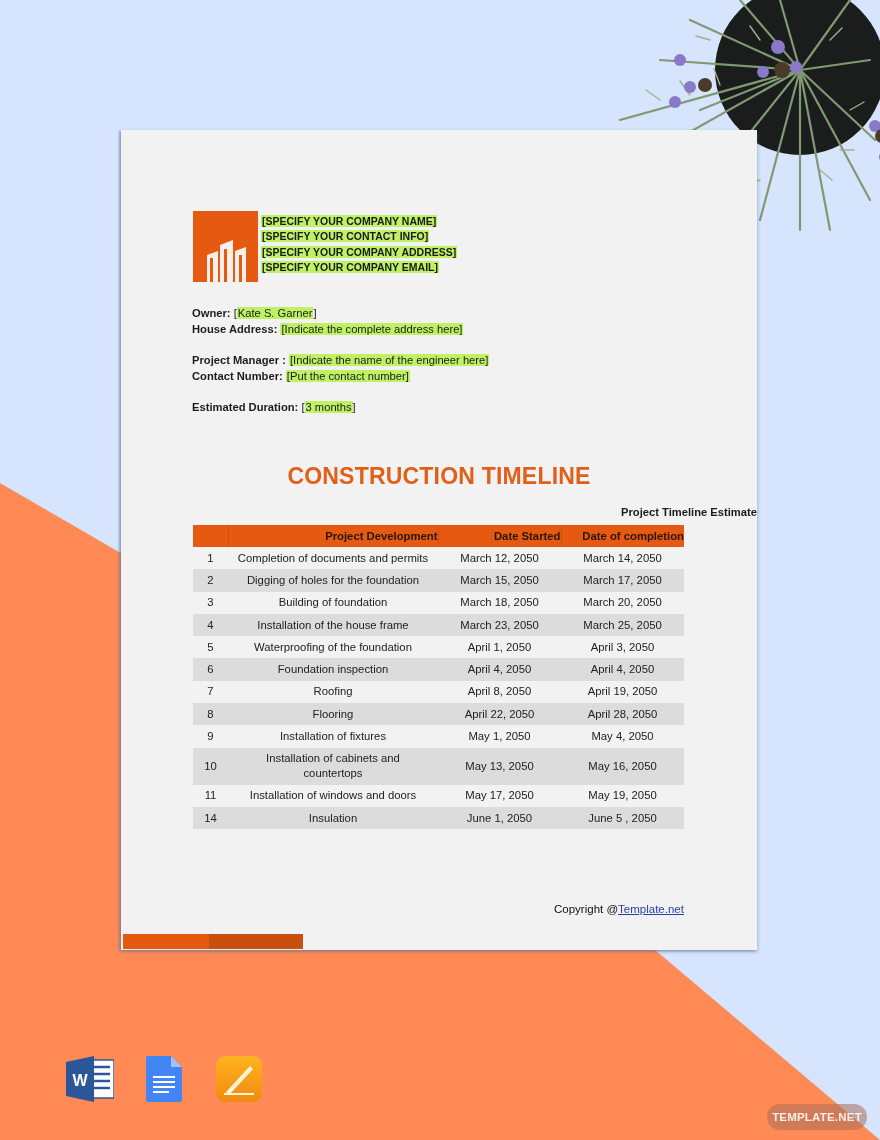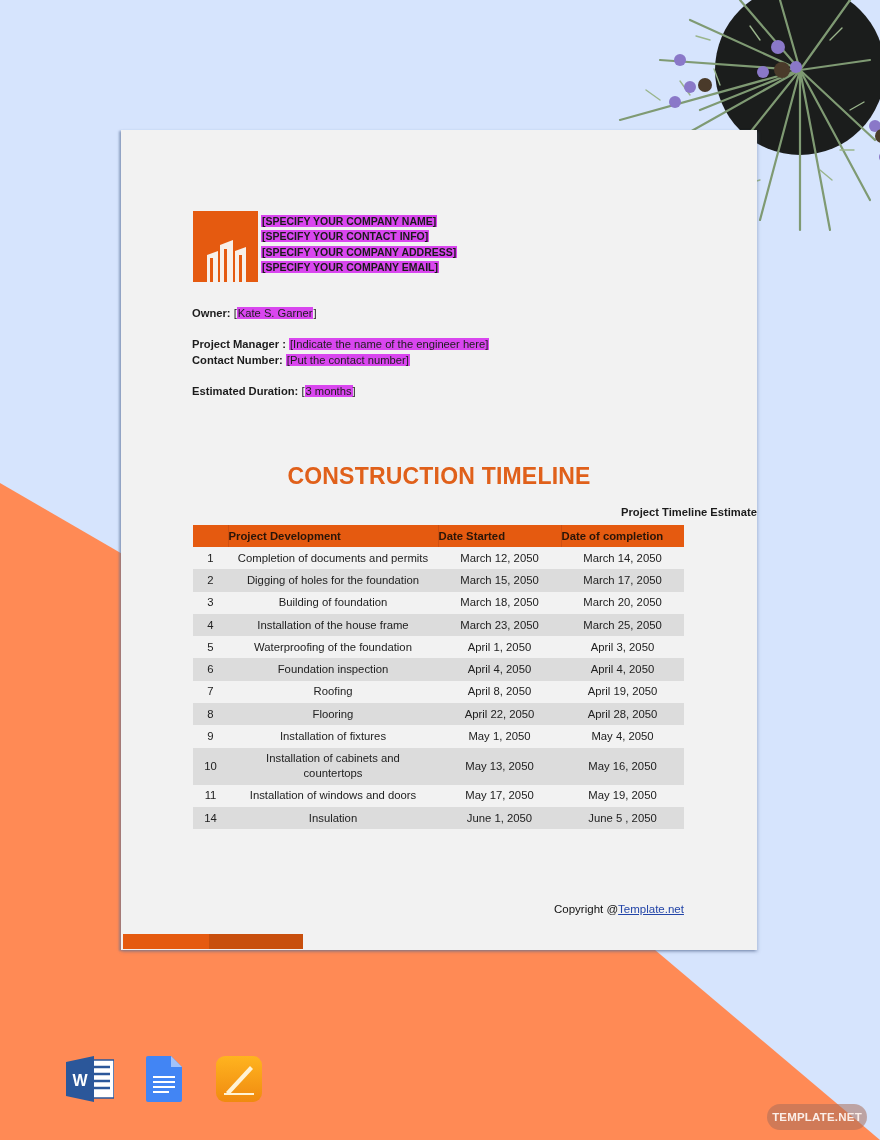--- a/index.html
+++ b/index.html
@@ -30,41 +30,41 @@
   }
   .logo {
     position: absolute; left: 72px; top: 81px; width: 65px; height: 71px; background: #e55a10;
   }
   .company-lines {
     position: absolute; left: 140px; top: 84px;
   }
   .company-lines div {
     font-size: 10.5px; font-weight: bold; color: #1a1a1a; line-height: 15.4px;
   }
-  .hl { background: #d946ef; padding: 0 1px; text-align: center; }
+  .hl { background: #bef264; padding: 0 1px; text-align: center; }
   .info {
     position: absolute; left: 71px; top: 176px; font-size: 11.2px; color: #1c1c1c; line-height: 15.8px;
   }
   .info .lbl { font-weight: bold; }
   .info .gap { height: 15.5px; }
   .title {
     position: absolute; left: 0; width: 636px; top: 333px; text-align: center;
     font-size: 23px; font-weight: bold; color: #e0601a; letter-spacing: 0.2px;
   }
   .subtitle {
     position: absolute; left: 0; width: 636px; top: 376px; text-align: right;
     font-size: 11.2px; font-weight: bold; color: #1c1c1c;
   }
   table.timeline {
     position: absolute; left: 72px; top: 395px; width: 491px;
     border-collapse: collapse; font-size: 11.3px; color: #222;
   }
   table.timeline th {
     background: #e55a10; color: #2a1508; font-weight: bold; height: 22px;
-    text-align: left; border-right: 1px solid #d05010; font-size: 11.3px;
+    text-align: right; border-right: 1px solid #d05010; font-size: 11.3px;
   }
   table.timeline th:last-child { border-right: none; }
   table.timeline td { text-align: center; height: 22.3px; padding: 0 2px; line-height: 15px; }
   table.timeline td.num { width: 35px; }
   table.timeline tr.even td { background: #dcdcdc; }
   table.timeline tr.tall td { height: 37px; }
   .copyright {
     position: absolute; left: 433px; top: 773px; font-size: 11.5px; color: #111;
   }
   .copyright a { color: #2345a8; text-decoration: underline; }
@@ -157,20 +157,23 @@
     <div><span class="hl">[SPECIFY YOUR COMPANY NAME]</span></div>
     <div><span class="hl">[SPECIFY YOUR CONTACT INFO]</span></div>
     <div><span class="hl">[SPECIFY YOUR COMPANY ADDRESS]</span></div>
     <div><span class="hl">[SPECIFY YOUR COMPANY EMAIL]</span></div>
   </div>
 
   <div class="info">
     <div>
       <span class="lbl">Owner: </span><span>[</span><span class="hl">Kate S. Garner</span><span>]</span>
     </div>
+    <div>
+      <span class="lbl">House Address: </span><span class="hl">[Indicate the complete address here]</span>
+    </div>
     <div class="gap"></div>
     <div>
       <span class="lbl">Project Manager : </span><span class="hl">[Indicate the name of the engineer here]</span>
     </div>
     <div>
       <span class="lbl">Contact Number: </span><span class="hl">[Put the contact number]</span>
     </div>
     <div class="gap"></div>
     <div>
       <span class="lbl">Estimated Duration: </span><span>[</span><span class="hl">3 months</span><span>]</span>

